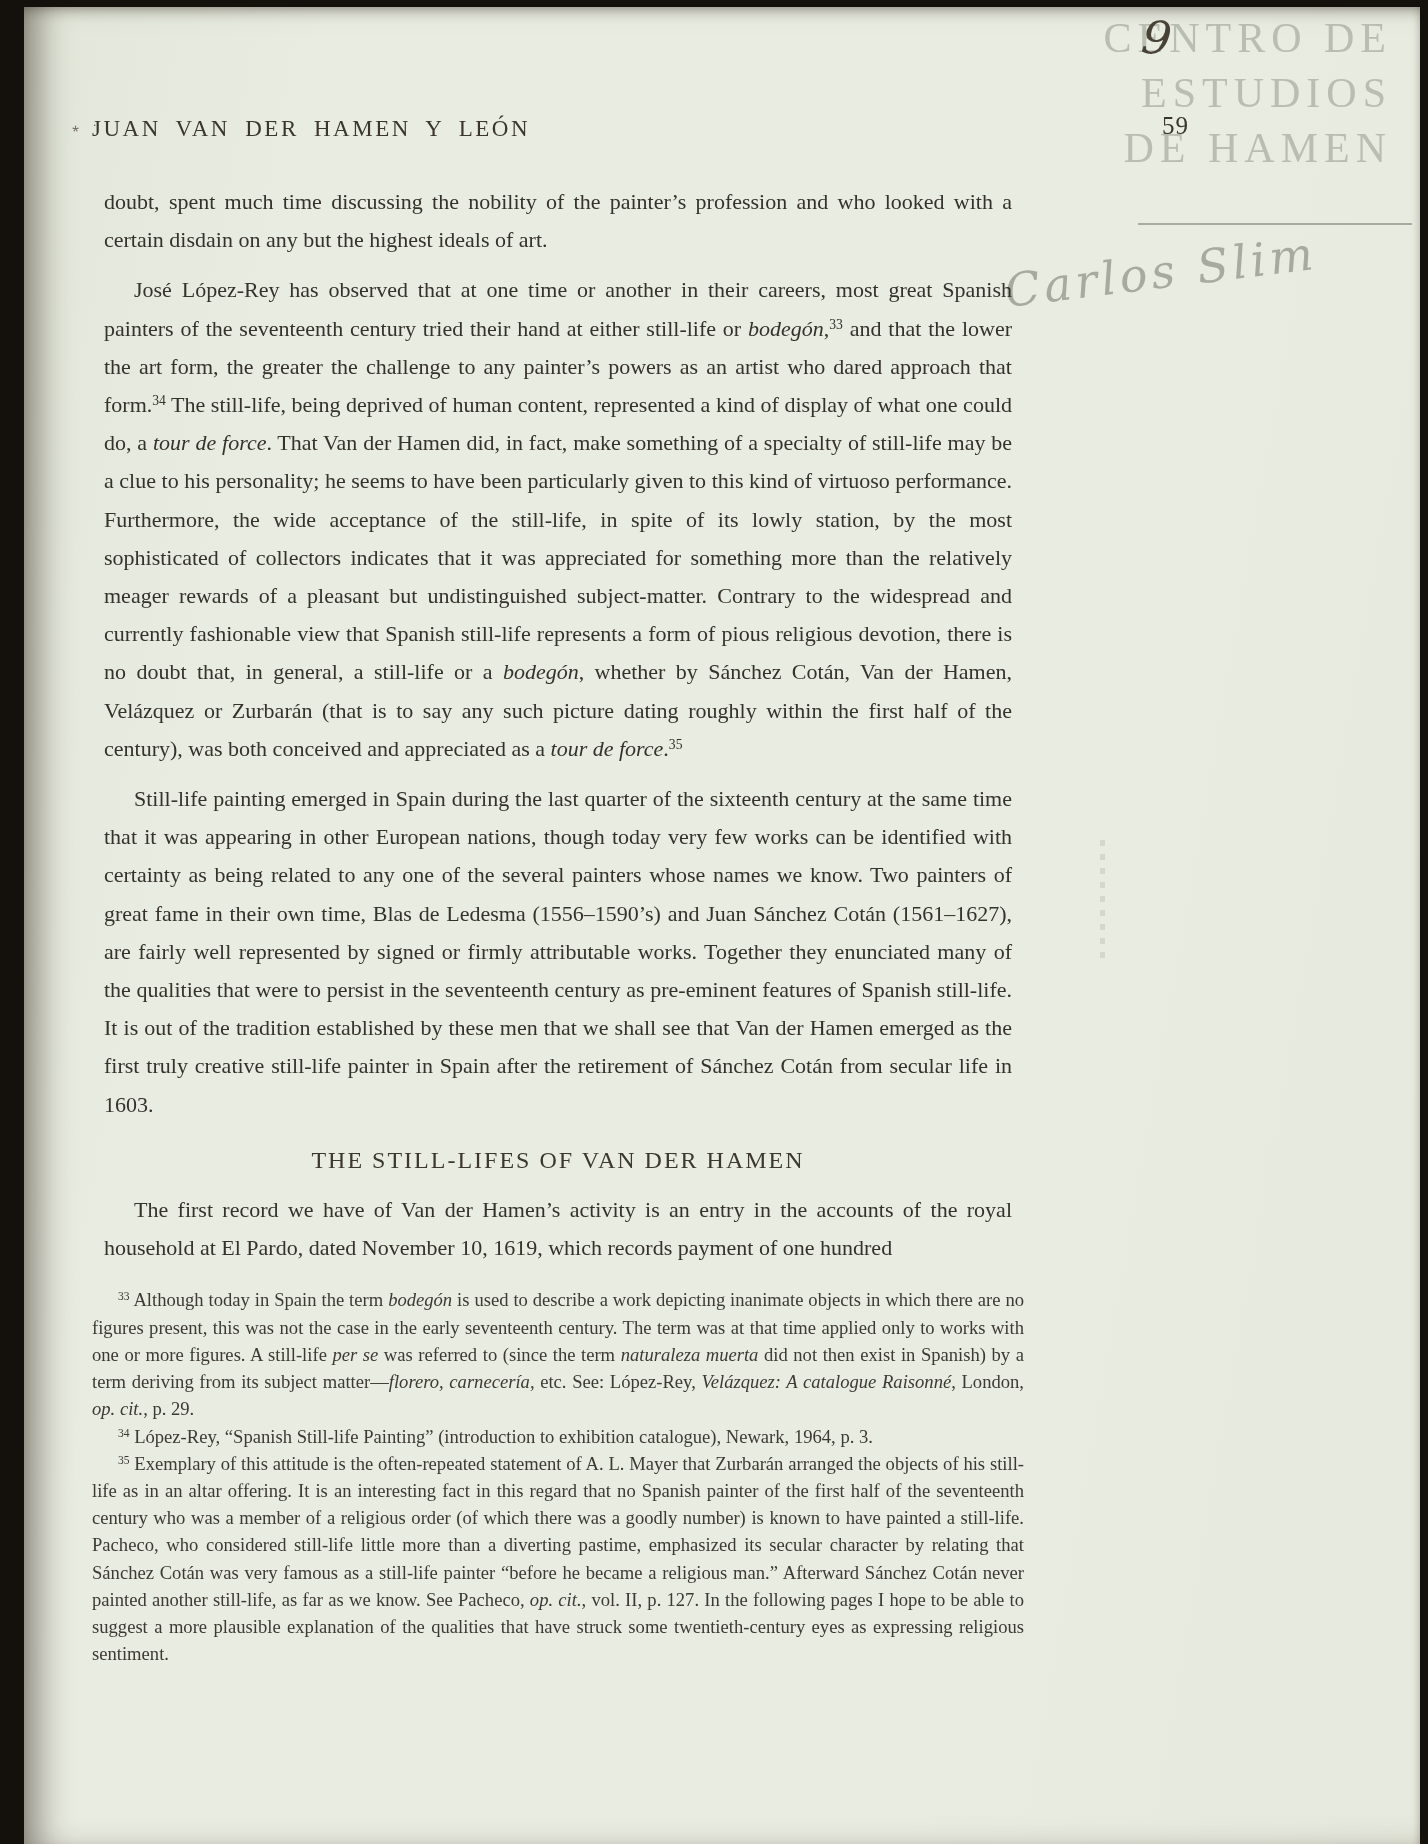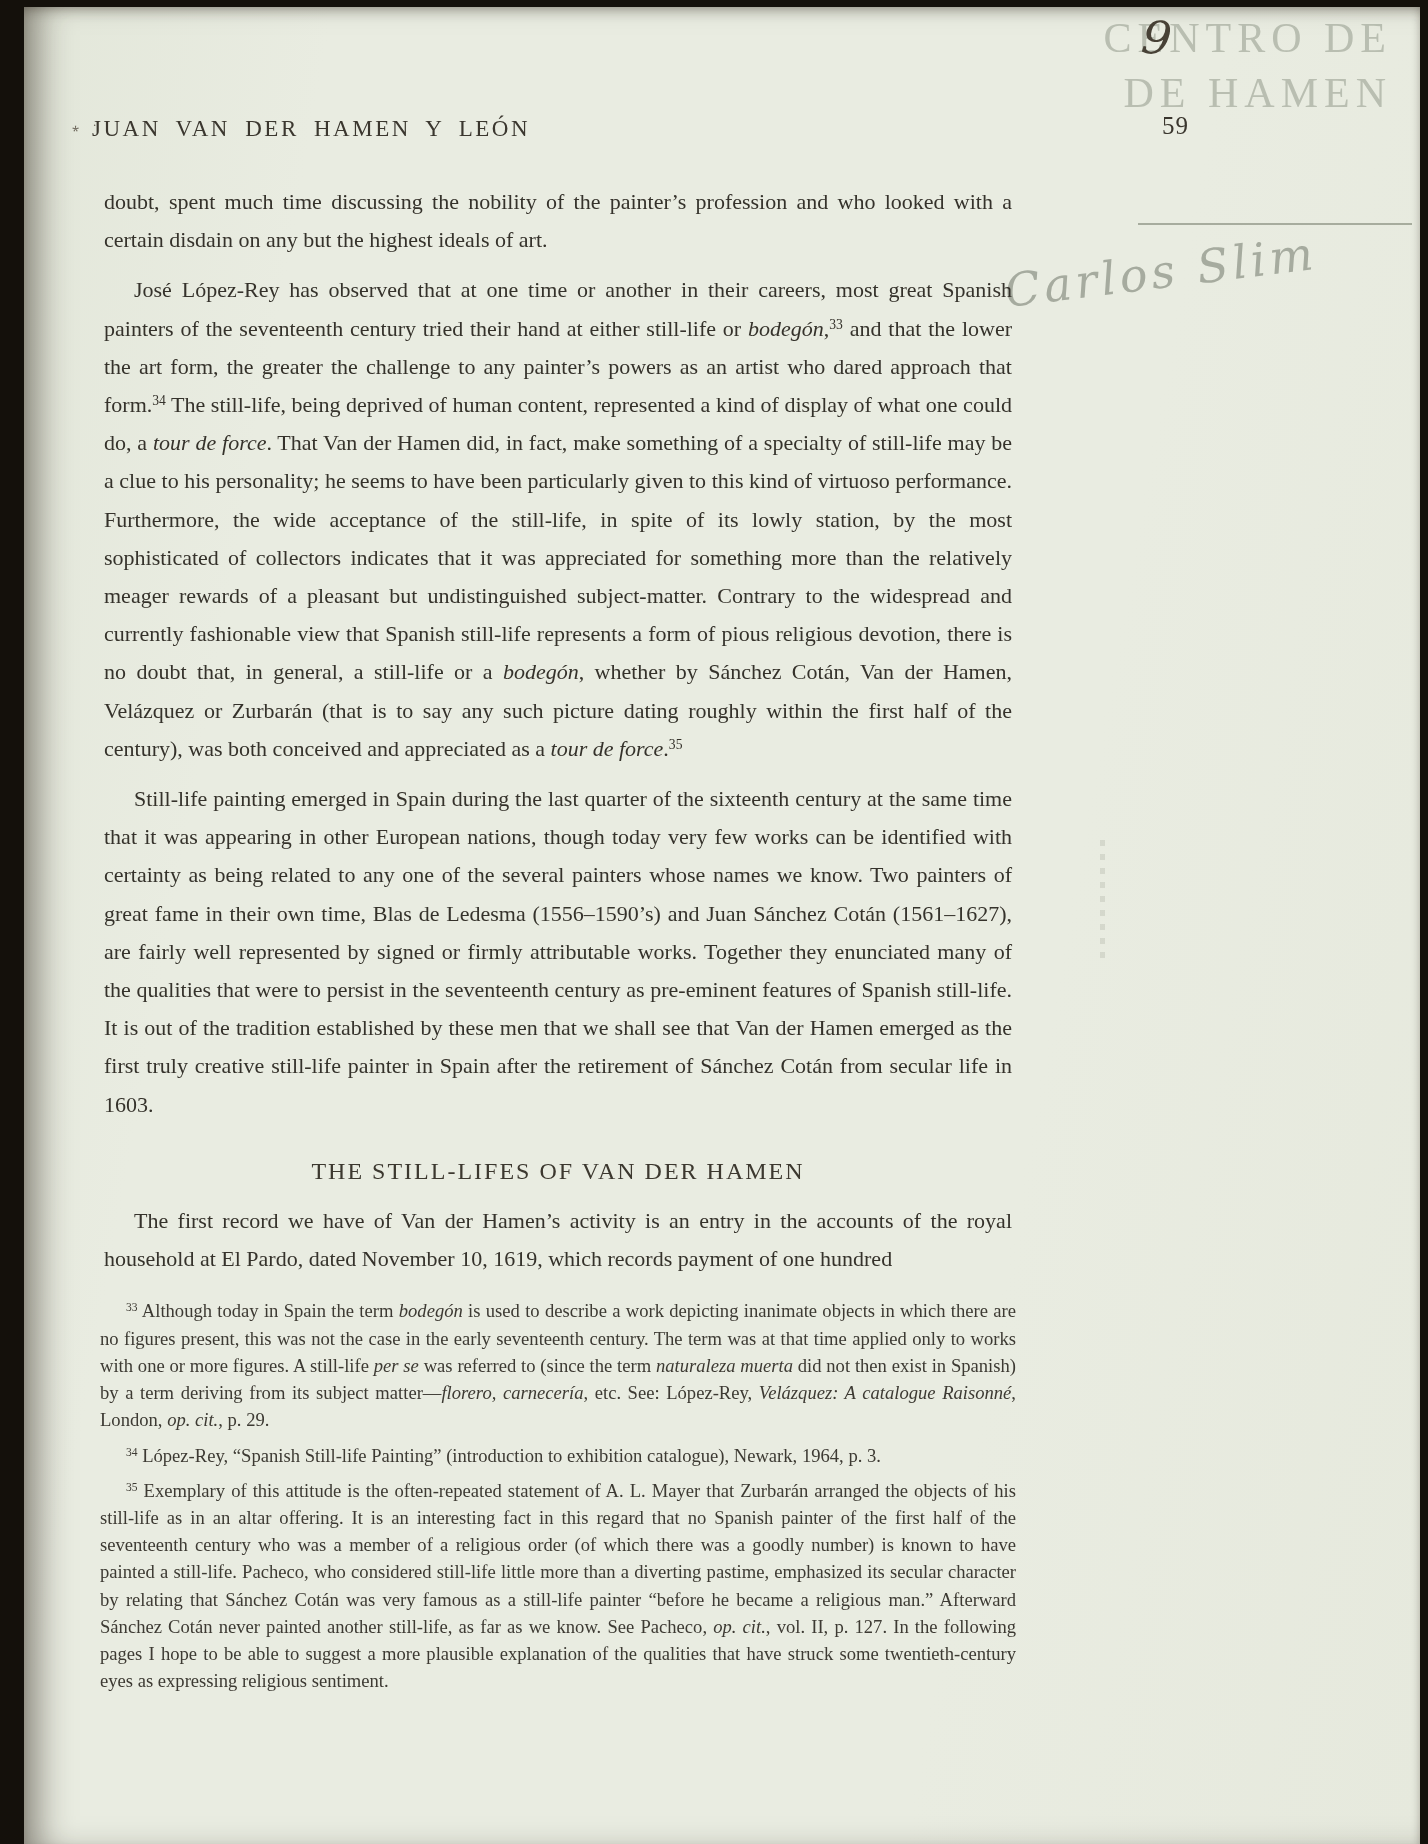--- a/index.html
+++ b/index.html
@@ -77,45 +77,46 @@
     font-size:22px; line-height:38.2px;
     color:#35322b;
     text-align:justify;
   }
   .textblock p { margin:12px; text-indent:30px; }
   .textblock p.noindent { text-indent:0; }
   .textblock sup, .footnotes sup {
     font-size:0.62em; line-height:0; vertical-align:0.5em; letter-spacing:0;
   }
   h2.section-heading {
-    margin:28px 0 11px 0;
+    margin:17px 0 11px 0;
     text-align:center; text-indent:0;
     font-family:"Liberation Serif", serif;
     font-size:24px; font-weight:400;
     letter-spacing:2px; color:#3c382f;
   }
   .footnotes {
     margin-top:19px;
     font-size:18.6px; line-height:27.2px;
     color:#3d3a33;
   }
-  .footnotes p { margin:8px; text-indent:26px; }
+  .footnotes p { margin:0; text-indent:26px; }
   .artifact-v {
     position:absolute; left:1076px; top:833px; width:5px; height:125px;
     background:repeating-linear-gradient(to bottom, rgba(110,115,100,.55) 0 6px, transparent 6px 14px);
     opacity:.3;
   }
 </style>
 </head>
 <body>
 
 <div class="page">
 
   <div class="watermark">
     <span>CENTRO DE</span>
+    <span>ESTUDIOS</span>
     <span>DE HAMEN</span>
   </div>
   <div class="wm-rule"></div>
   <div class="signature">Carlos Slim</div>
   <div class="hand-nine">9</div>
 
   <div class="margin-marks">⁎ ·</div>
   <h1 class="page-title">JUAN VAN DER HAMEN Y LEÓN</h1>
   <div class="folio">59</div>
 

